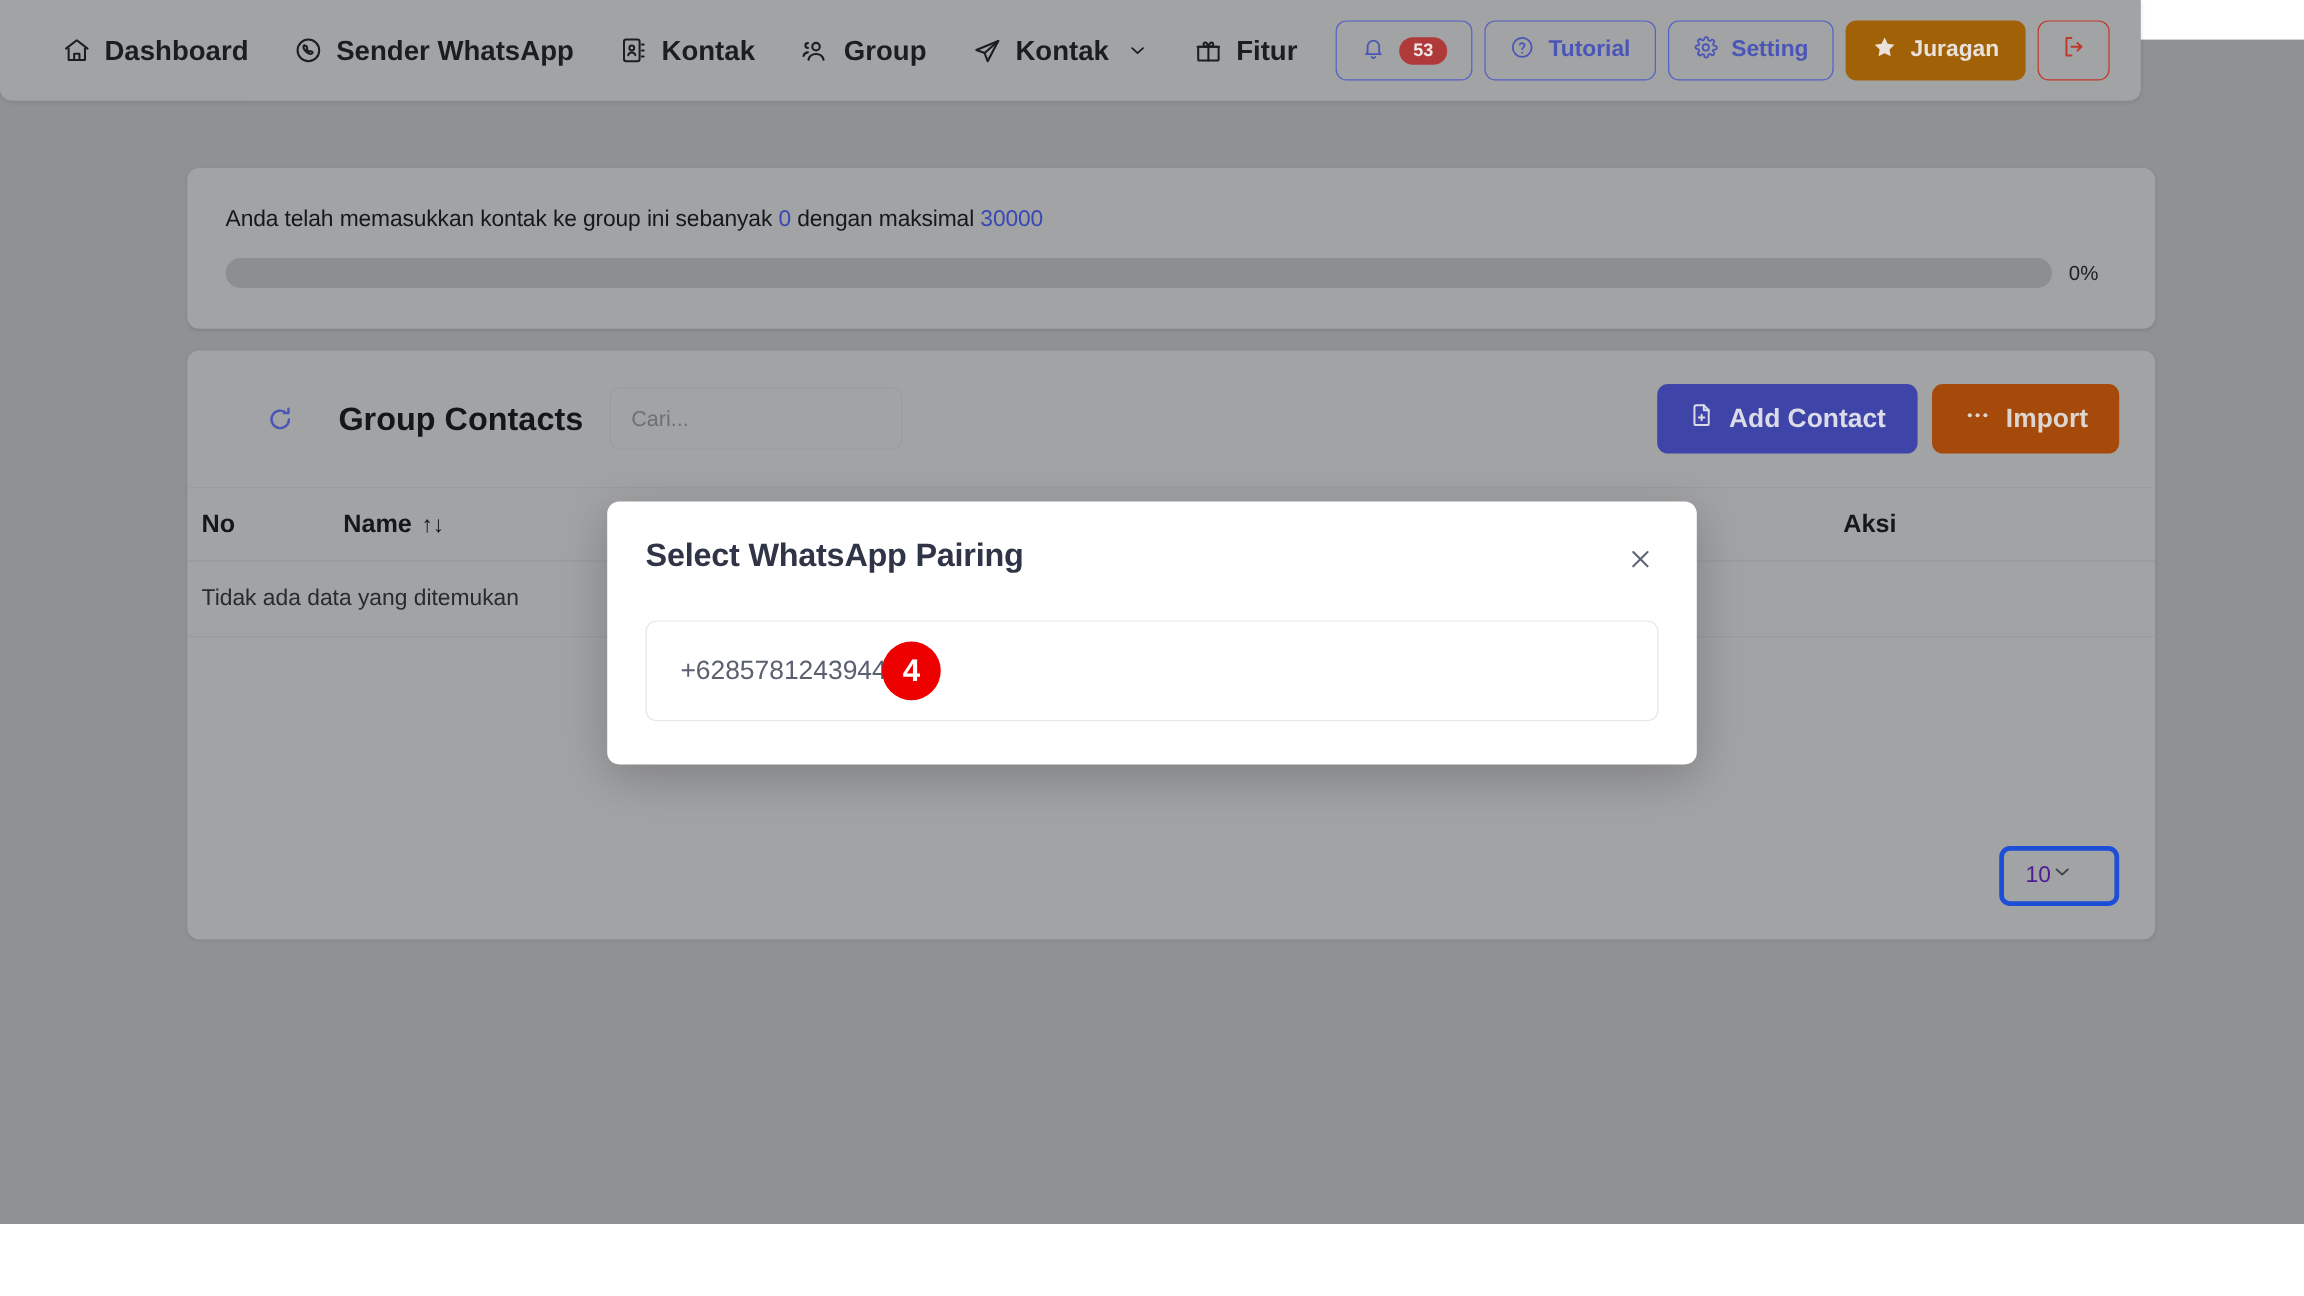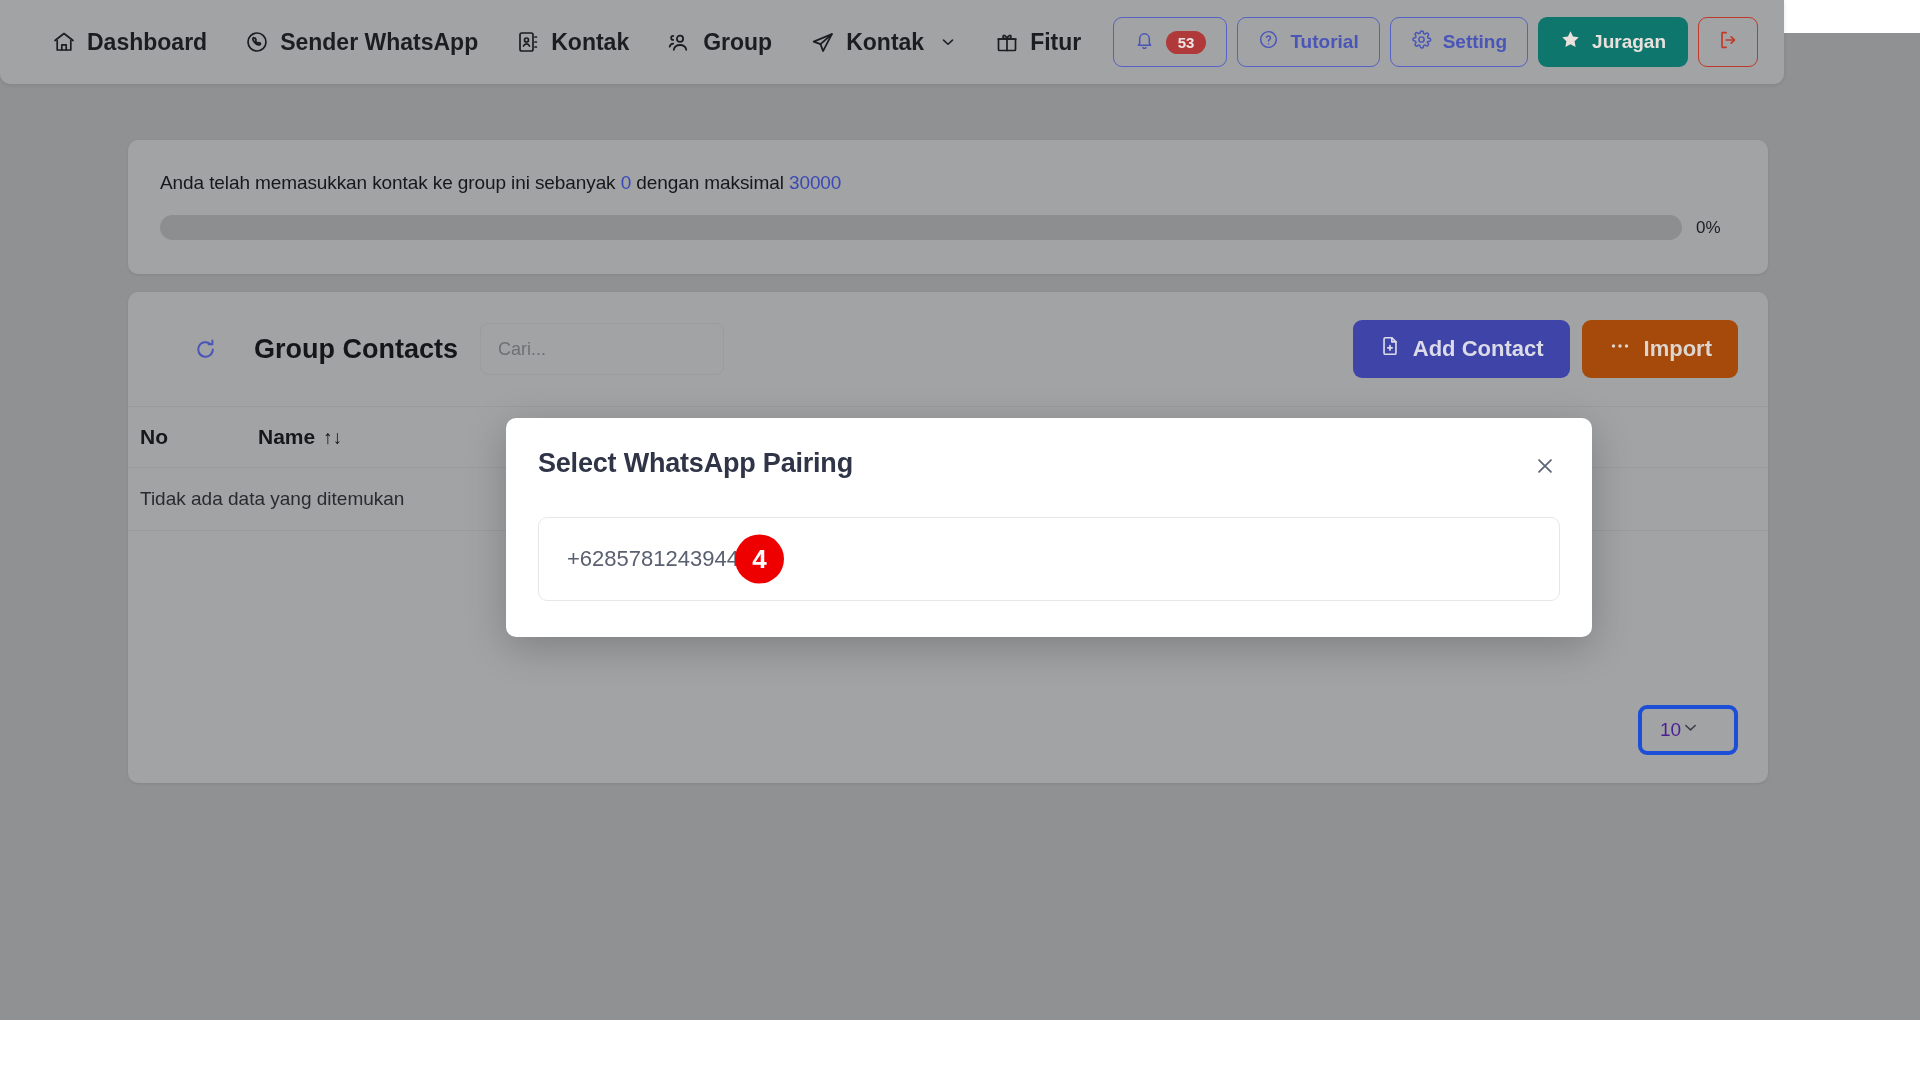--- a/index.html
+++ b/index.html
@@ -94,40 +94,40 @@
   }
 
   .nav-btn.outline-red {
     border: 1.5px solid #c0392b;
     color: #c0392b;
     background: transparent;
     padding: 0 18px;
   }
 
   .nav-btn.filled-orange {
-    background: #0f766e;
+    background: #a16207;
     color: #e8e1dc;
     border: none;
     padding: 0 22px;
   }
 
   .badge-count {
     background: #b03a3a;
     color: #efe7e7;
     font-size: 15px;
     font-weight: bold;
     border-radius: 999px;
     padding: 4px 12px;
     line-height: 1;
   }
 
   
   .content {
     position: absolute;
-    left: 128px;
+    left: 156px;
     top: 140px;
     width: 1640px;
   }
 
   .card {
     background: #a2a3a5;
     border-radius: 10px;
     box-shadow: 0 1px 3px rgba(0,0,0,0.09);
   }
 
@@ -274,21 +274,21 @@
     color: #4c1d95;
     cursor: pointer;
     background: transparent;
   }
 
   
   .modal {
     position: absolute;
     left: 506px;
     top: 418px;
-    width: 1086px;
+    width: 908px;
     background: #ffffff;
     border-radius: 10px;
     box-shadow: 0 10px 40px rgba(0,0,0,0.22);
     padding: 30px 32px 36px 32px;
   }
 
   .modal-head {
     display: flex;
     align-items: flex-start;
     justify-content: space-between;

